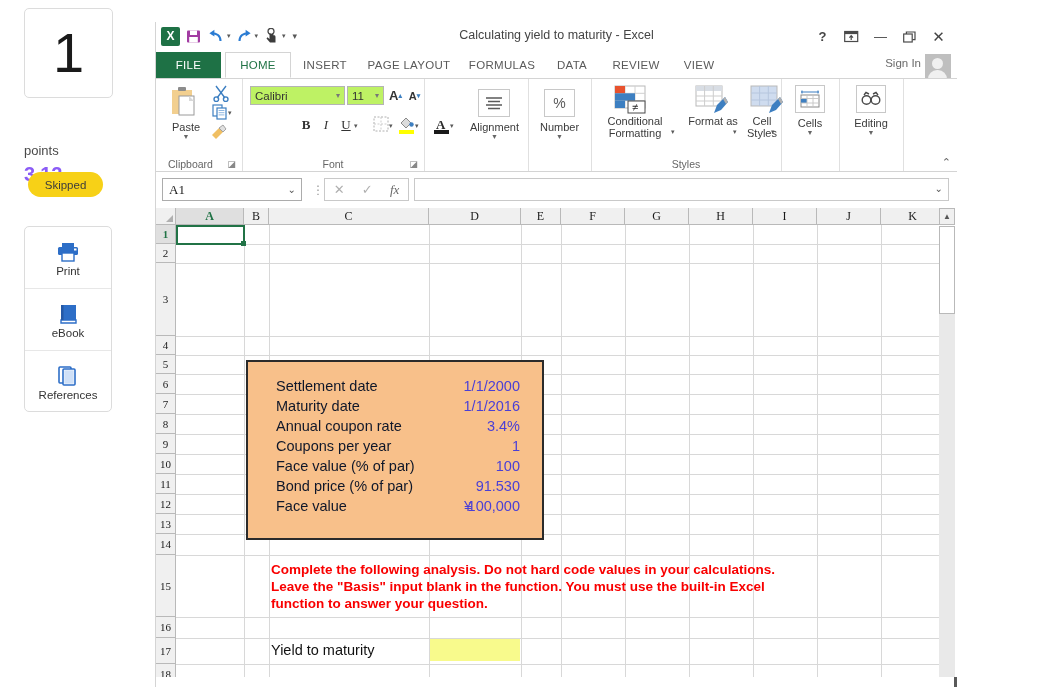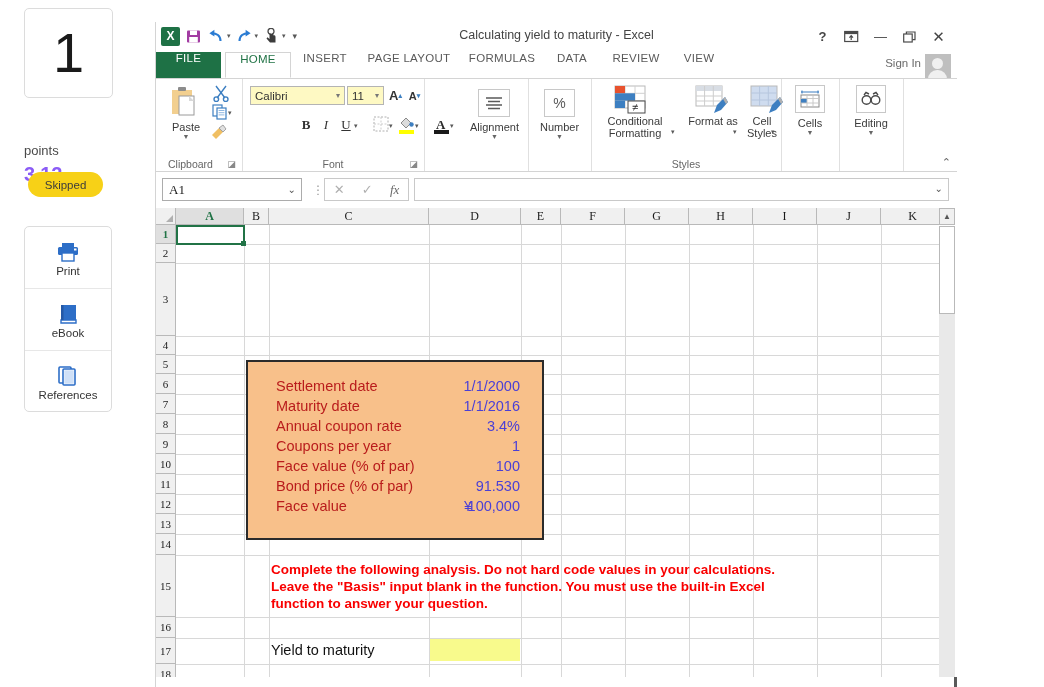--- a/index.html
+++ b/index.html
@@ -45,40 +45,40 @@
     font-family:"Liberation Sans",sans-serif;}
   .qat-ico{width:20px;height:20px;display:flex;align-items:center;justify-content:center;}
   .caret{font-size:7px;color:#595959;margin-left:-2px;}
   .win-title{position:absolute;left:0;right:0;top:6px;text-align:center;font-size:12.5px;color:#444;}
   .win-btns{position:absolute;right:4px;top:4px;display:flex;align-items:center;gap:0px;}
   .wb{width:29px;height:21px;display:flex;align-items:center;justify-content:center;
     font-size:13px;color:#444;}
 
   
   .tabs{position:relative;height:26px;background:#fff;}
-  .tab{position:absolute;top:0;height:26px;display:flex;justify-content:center;
+  .tab{position:absolute;top:0;height:26px;display:flex;align-items:center;justify-content:center;
     font-size:11.5px;color:#5a5a5a;letter-spacing:.3px;}
   .tab.file{background:#1e7145;color:#fff;font-weight:normal;}
   .tab.active{color:#217346;background:#fff;border:1px solid #d4d4d4;border-bottom:1px solid #fff;
     box-sizing:border-box;}
   .signin{position:absolute;right:36px;top:5px;font-size:11.5px;color:#6b6b6b;}
   .avatar{position:absolute;right:6px;top:2px;width:26px;height:24px;background:#bfbfbf;}
   .avatar:after{content:"";position:absolute;left:7px;top:4px;width:11px;height:11px;border-radius:50%;
     background:#f0f0f0;}
   .avatar:before{content:"";position:absolute;left:3px;top:16px;width:19px;height:11px;border-radius:9px 9px 0 0;
     background:#f0f0f0;}
 
   
   .ribbon{position:relative;height:92px;background:#fff;border-top:1px solid #d4d4d4;
     border-bottom:1px solid #d4d4d4;}
   .grp{position:absolute;top:0;height:92px;border-right:1px solid #e0e0e0;}
   .grp-lbl{position:absolute;bottom:1px;width:100%;text-align:center;font-size:10.5px;color:#666;}
   .dlg{position:absolute;bottom:2px;font-size:9px;color:#888;}
 
-  .fontbox{position:absolute;box-sizing:border-box;border:1px solid #b4b4b4;background:#fef9c3;
+  .fontbox{position:absolute;box-sizing:border-box;border:1px solid #b4b4b4;background:#bef264;
     font-size:11.5px;color:#333;display:flex;align-items:center;padding-left:4px;}
   .fontbox .dd{position:absolute;right:4px;font-size:8px;color:#777;}
   .rbtn{position:absolute;display:flex;align-items:center;justify-content:center;
     font-size:13px;color:#333;}
   .rbtn-box{position:absolute;box-sizing:border-box;border:1px solid #c8c8c8;background:#fff;
     display:flex;align-items:center;justify-content:center;}
   .bigbtn{position:absolute;display:flex;flex-direction:column;align-items:center;}
   .bigbtn .bb-lbl{font-size:11px;color:#3b3b3b;text-align:center;line-height:12px;}
   .collapse{position:absolute;right:6px;bottom:2px;font-size:11px;color:#666;}
 
@@ -114,21 +114,21 @@
   .rowhead.sel{background:#dfdfdf;color:#217346;font-weight:bold;}
   .vline{position:absolute;width:1px;background:#d8d8d8;}
   .hline{position:absolute;height:1px;background:#d8d8d8;}
   .selcell{position:absolute;box-sizing:border-box;border:2px solid #217346;background:transparent;}
   .selhandle{position:absolute;width:5px;height:5px;background:#217346;}
 
   .qtext{position:absolute;font-size:14.5px;color:#111;line-height:19.5px;
     font-family:"Liberation Sans",sans-serif;}
   .orangebox{position:absolute;box-sizing:border-box;background:#f8c08a;border:2px solid #2b2b2b;}
   .obrow{position:absolute;left:0;right:0;height:20px;}
-  .obl{position:absolute;left:28px;font-size:14.5px;color:#b91c1c;text-align:center;}
+  .obl{position:absolute;left:28px;font-size:14.5px;color:#0f172a;text-align:center;}
   .obv{position:absolute;right:22px;font-size:14.5px;color:#4a3fd6;}
   .obcur{position:absolute;right:70px;font-size:14.5px;color:#4a3fd6;}
   .redtext{position:absolute;font-size:13.5px;color:#f90000;font-weight:bold;line-height:17px;}
   .ytm-lbl{position:absolute;font-size:14.5px;color:#111;}
   .ylw{position:absolute;background:#f8fa8c;}
 
   
   .vsb{position:absolute;right:2px;top:0;width:16px;height:469px;background:#fff;}
   .vsb-up{position:absolute;left:0;top:0;width:16px;height:17px;box-sizing:border-box;
     border:1px solid #b9b9b9;background:#f0f0f0;display:flex;align-items:center;justify-content:center;

